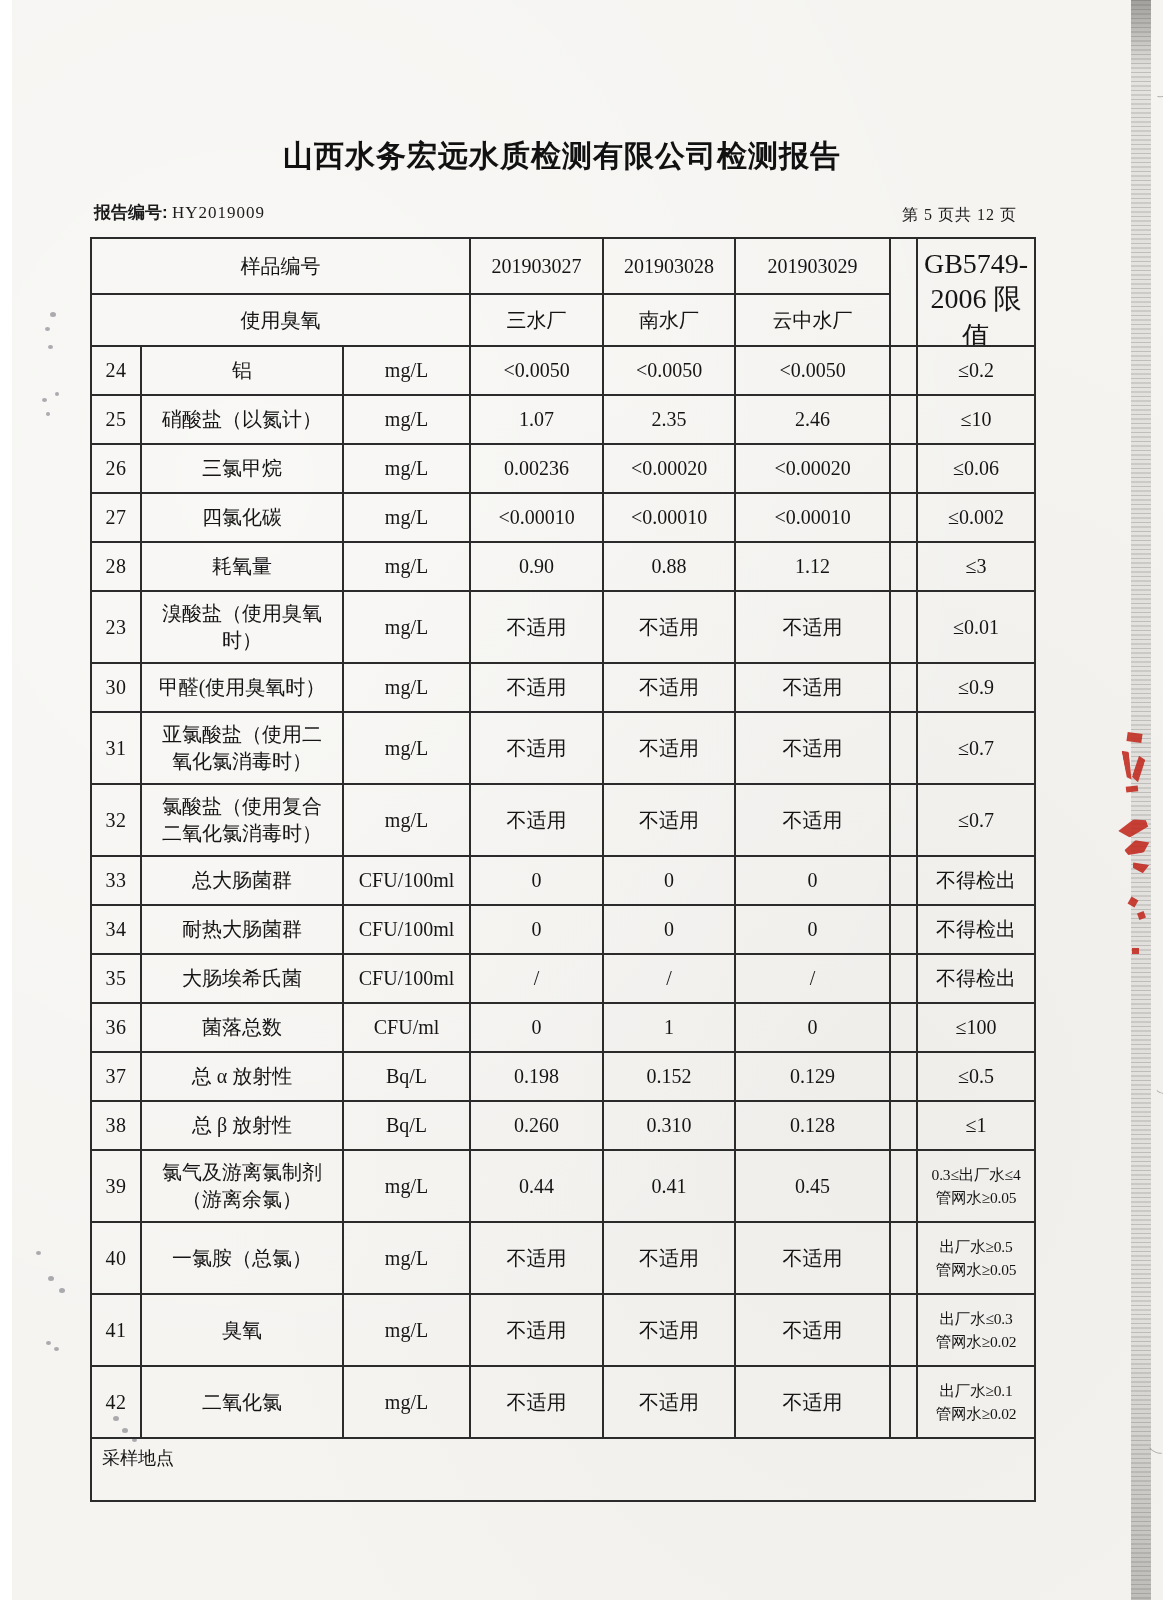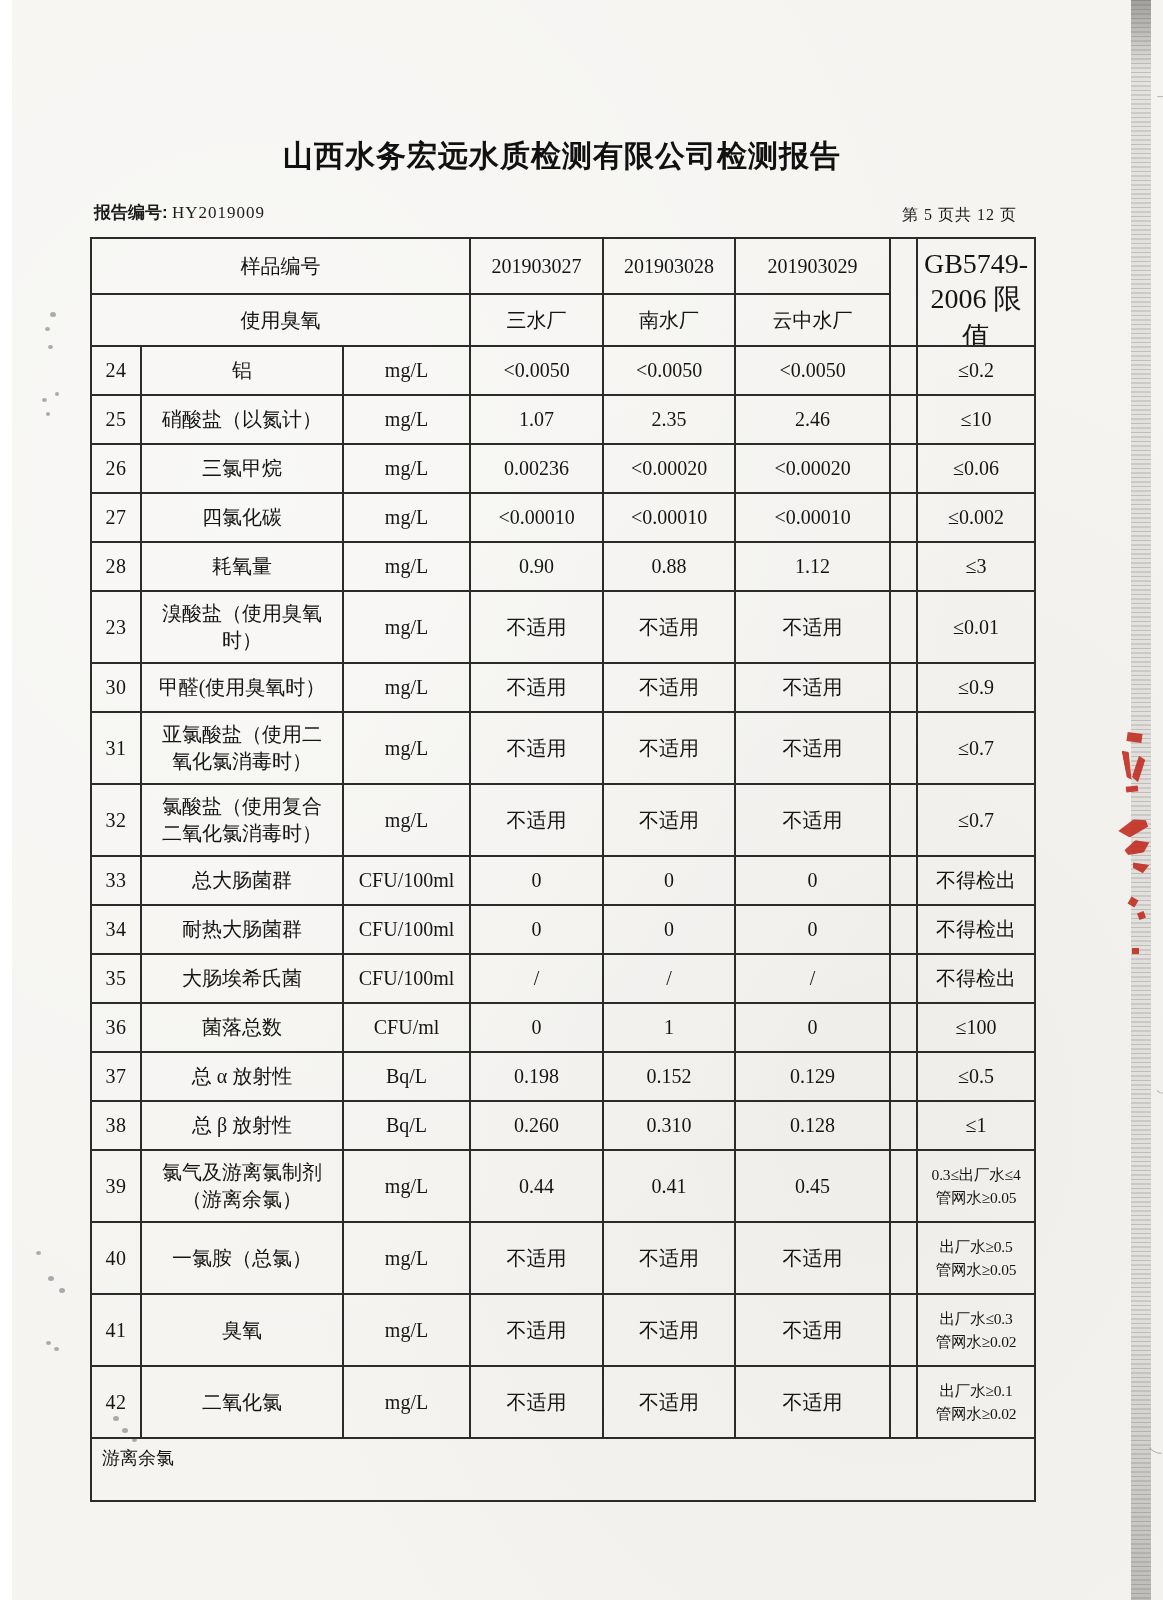--- a/index.html
+++ b/index.html
@@ -368,18 +368,18 @@
       <td class="c-val">不适用</td>
       <td class="c-val">不适用</td>
       <td class="c-val">不适用</td>
       <td class="c-spacer"></td>
       <td class="c-limit limit-2line">出厂水≥0.1
 管网水≥0.02</td>
     </tr>
       </tbody>
     <tbody>
       <tr class="blank-row">
-        <td colspan="8">游离余氯</td>
+        <td colspan="8">采样地点</td>
       </tr>
     </tbody>
   </table>
 
 </div>
 
 </body></html>

